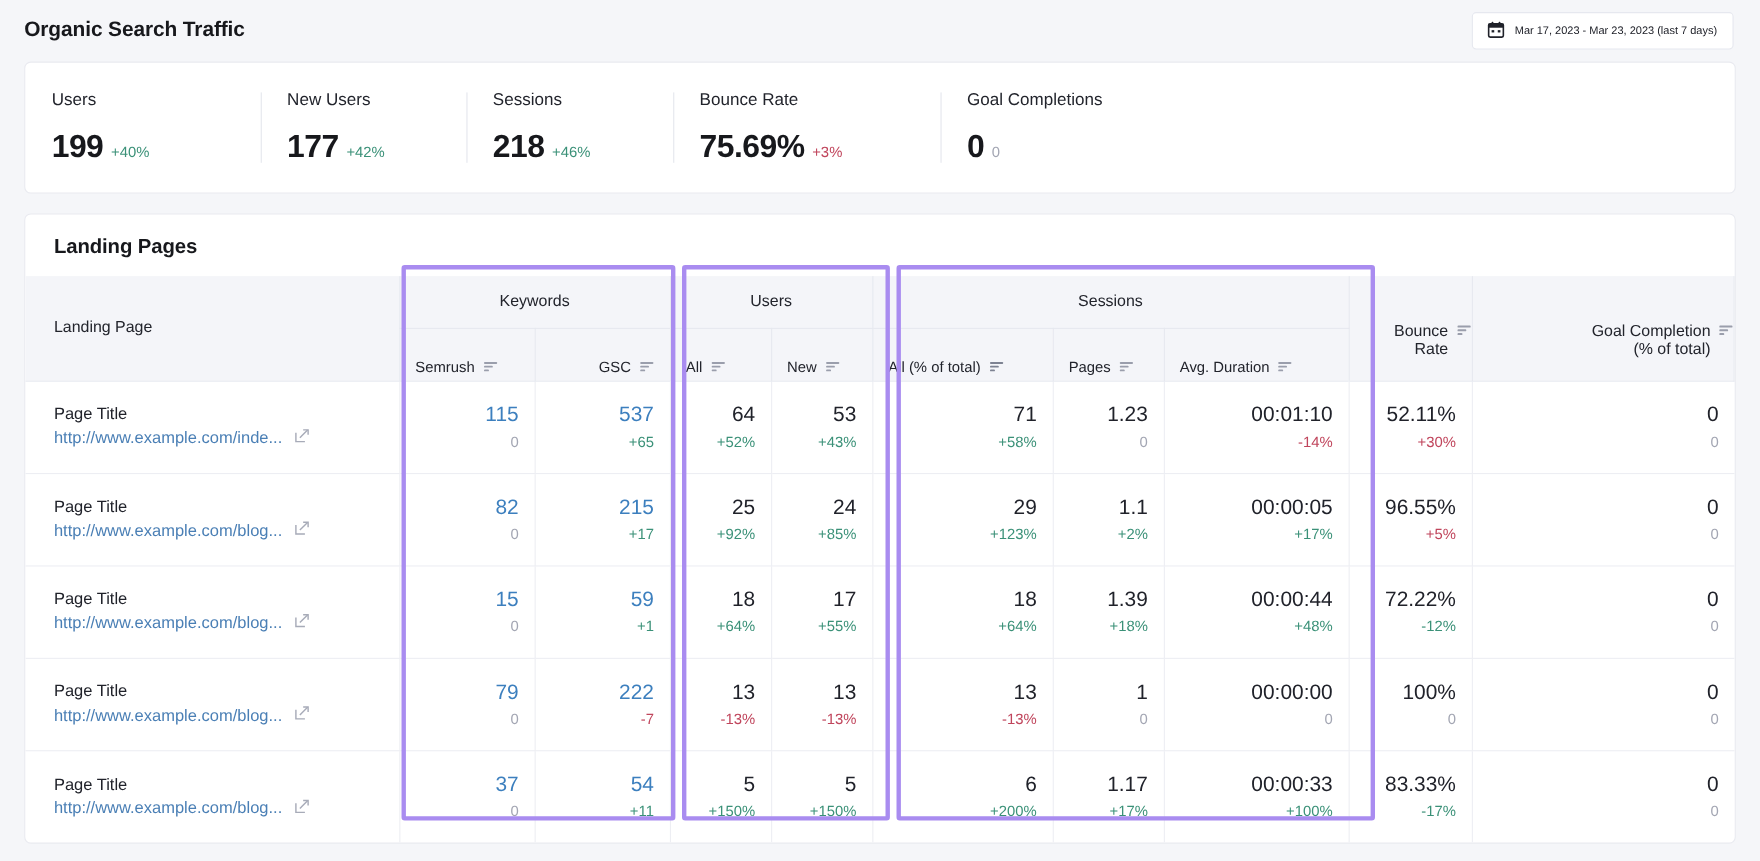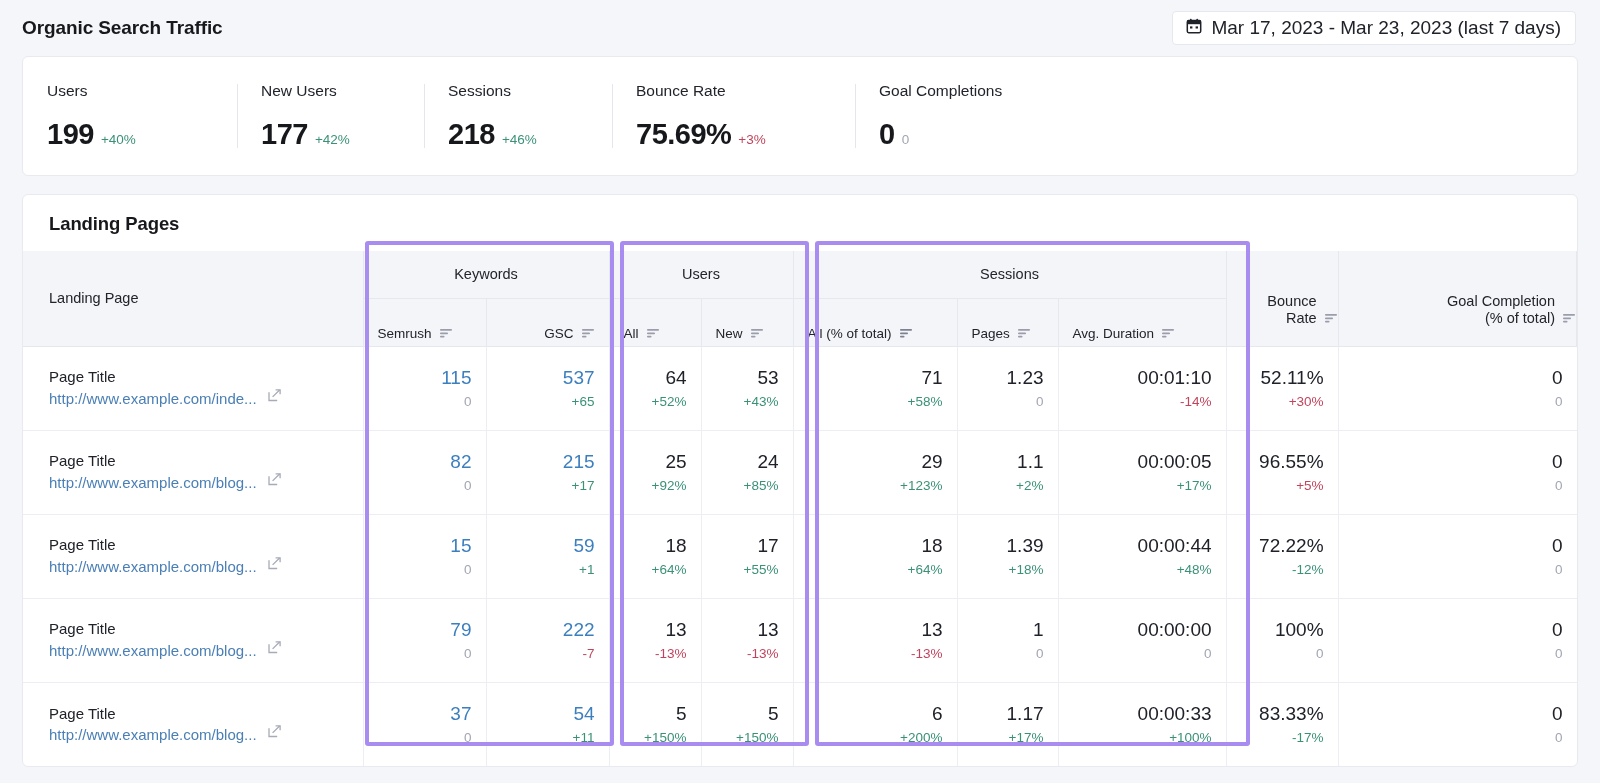--- a/index.html
+++ b/index.html
@@ -19,21 +19,21 @@
   }
   .page-title { font-size: 19px; font-weight: bold; letter-spacing: -.1px; color: #17181c; }
 
   .datepicker {
     display: flex; align-items: center; gap: 9px;
     background: #ffffff;
     border: 1px solid #e6e8ef;
     border-radius: 4px;
     height: 34px;
     padding: 0 14px 0 13px;
-    font-size: 19px;
+    font-size: 10px;
     color: #20222a;
     cursor: pointer;
   }
   .cal-icon { display: block; }
 
   
   .kpi-card {
     margin: 0 22px;
     background: #fff;
     border: 1px solid #e9eaf0;
@@ -87,21 +87,21 @@
   table.lp { width: 100%; border-collapse: collapse; table-layout: fixed; }
   table.lp thead th {
     background: #f4f5f9;
     font-weight: normal;
     color: #22242c;
     border-bottom: 1px solid #e6e8ef;
     border-right: 1px solid #e6e8ef;
   }
   .grp-th { font-size: 14.5px; text-align: center; height: 47px; border-bottom: 1px solid #e6e8ef; }
   .sub-th { font-size: 13.5px; height: 48px; padding: 0 14px; }
-  .th-inner { display: flex; align-items: flex-end; gap: 7px; margin-top: 24px; }
+  .th-inner { display: flex; align-items: flex-start; gap: 7px; margin-top: 24px; }
   .th-inner.right { justify-content: flex-end; }
   .th-label { white-space: pre-line; line-height: 1.2; }
   .th-label.ralign { text-align: right; }
   th.sorted { background: #e7e8ee; }
   th.landing-th {
     font-size: 14.5px; text-align: left; padding-left: 26px;
     vertical-align: middle; border-bottom: 1px solid #e6e8ef;
   }
   th.no-right { border-right: none; }
 
@@ -113,21 +113,21 @@
     height: 84px;
     padding: 0 14px;
     vertical-align: middle;
     font-size: 14.5px;
   }
   tbody tr:last-child td { border-bottom: none; }
   td.no-right { border-right: none; }
 
   td.lp-cell { padding: 0 14px 0 26px; }
   .lp-title { font-size: 15px; color: #20222a; line-height: 1.45; }
-  .lp-urlrow { display: flex; gap: 10px; }
+  .lp-urlrow { display: flex; align-items: center; gap: 10px; }
   .lp-url { font-size: 15px; color: #4a7fb5; line-height: 1.45; white-space: nowrap; }
   .ext-ico { flex: 0 0 auto; display: block; }
 
   .num-cell { text-align: right; }
   .num-cell.keyword .v { color: #3c7fbe; }
   .v { display: block; font-size: 19px; color: #20222a; line-height: 1.5; }
   .d { display: block; font-size: 13.5px; line-height: 1.5; }
 
   
   .hl {

